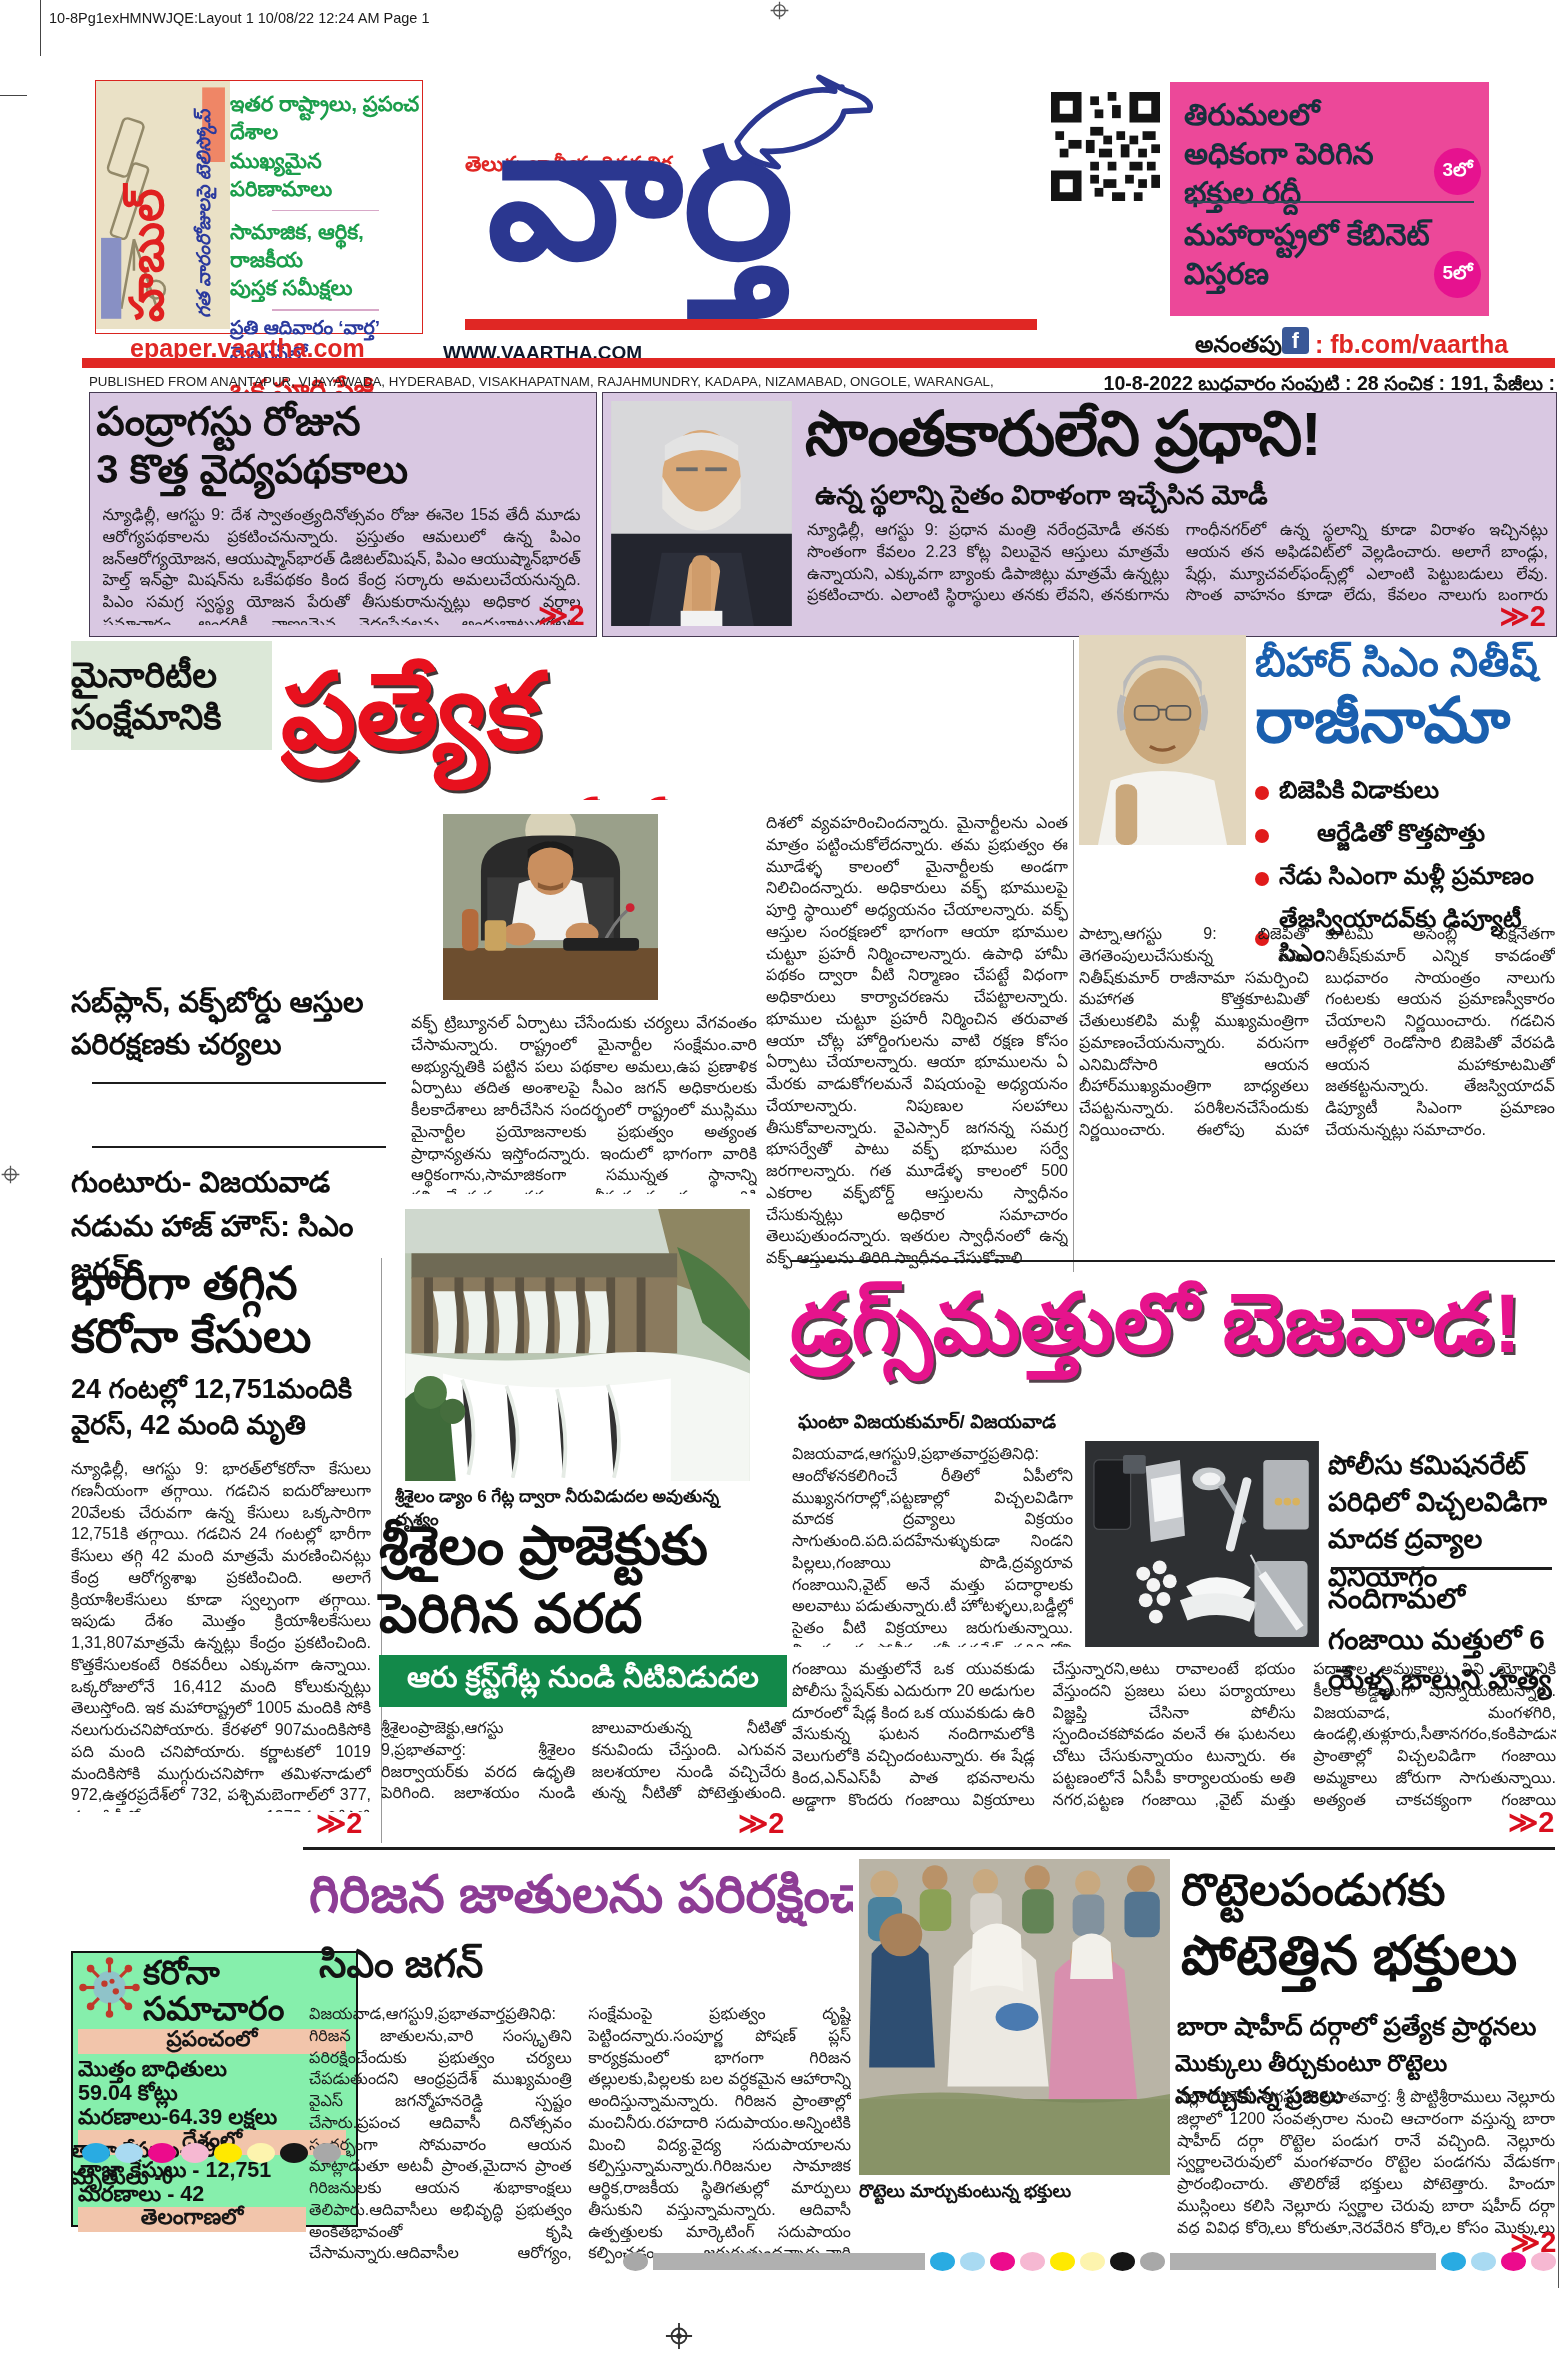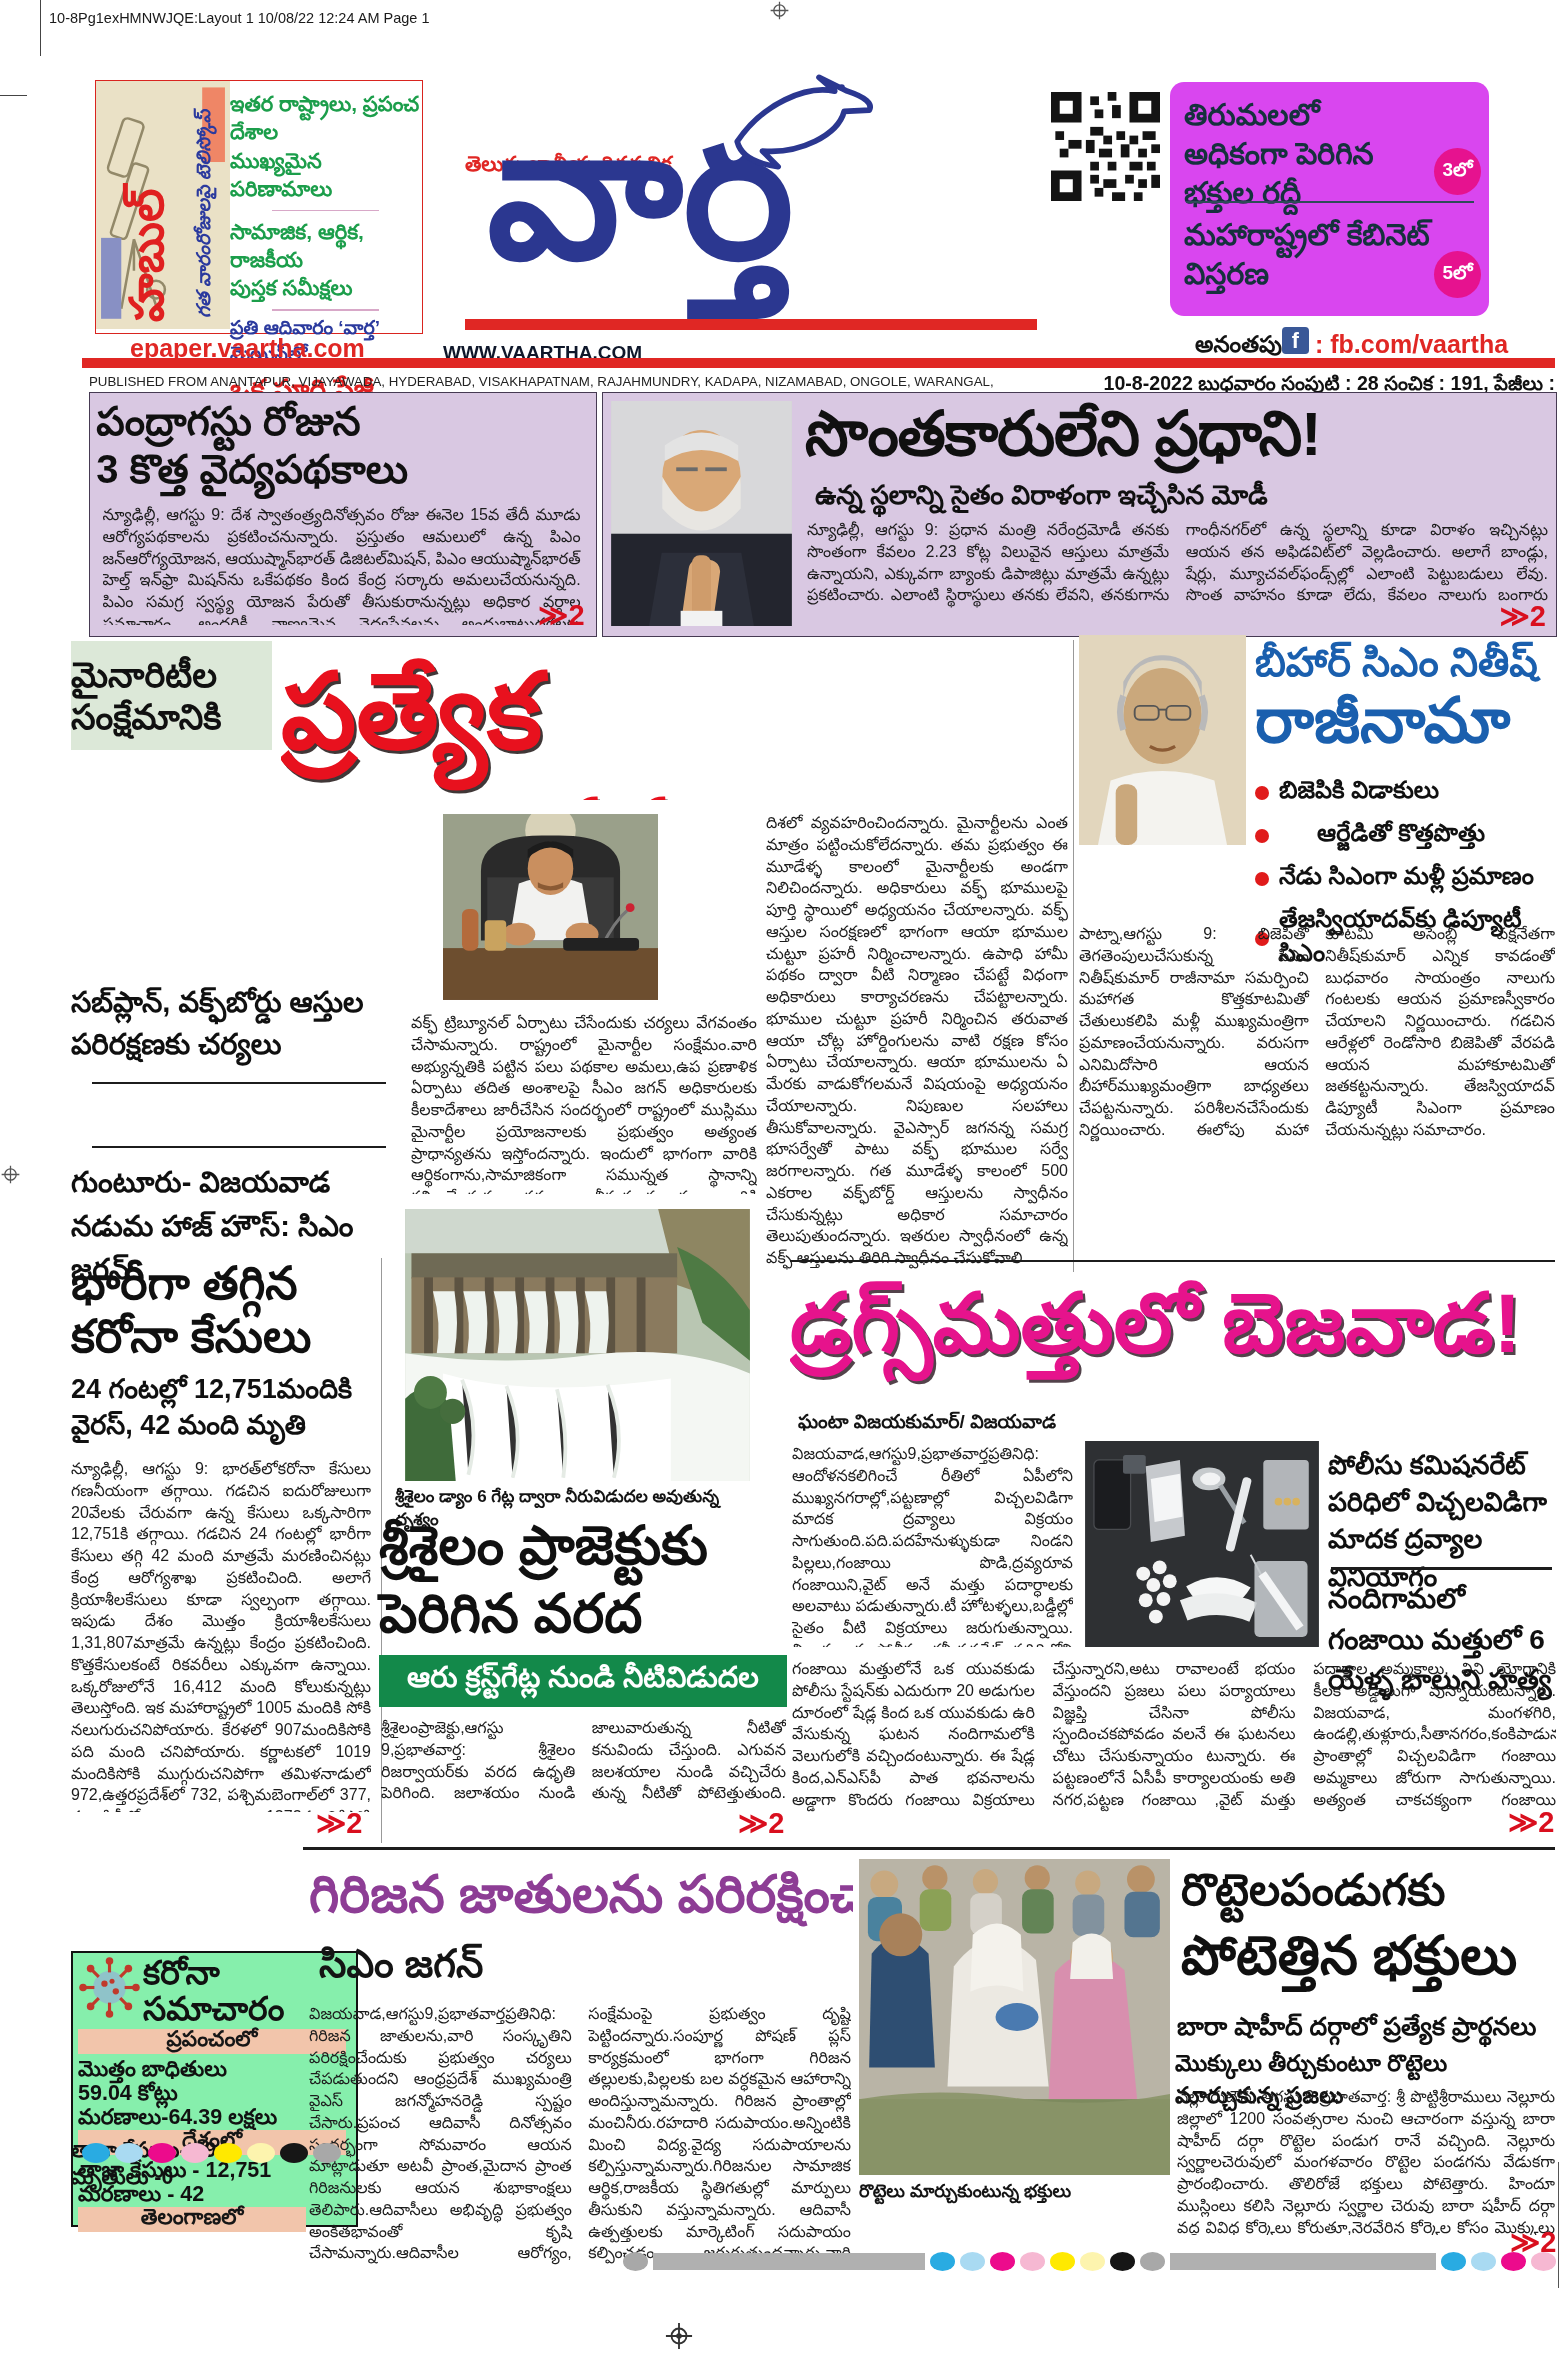--- a/index.html
+++ b/index.html
@@ -13,21 +13,21 @@
   .body-text{font-size:16px;line-height:1.36;color:#1c1c1c;text-align:justify;overflow:hidden;}
   .cols2{column-count:2;column-gap:16.4px;}
   .cols3{column-count:3;column-gap:17.7px;}
   .jump{color:#d90f1e;font-weight:bold;font-size:29px;line-height:1;}
   .purple-panel{background:#d9c8e2;border:1.3px solid #463a52;}
   .rule-h{background:#1c1c1c;}
   .rule-v{background:#555;}
   .hl-black{color:#101010;font-weight:bold;}
   .red-mega{color:#e8111e;font-weight:bold;text-shadow:2.5px 3.2px 0 rgba(30,20,20,.85);}
   .pink-mega{color:#e6138c;font-weight:bold;text-shadow:2.5px 3.2px 0 rgba(40,20,30,.8);}
-  .teaser{background:#d946ef;border-radius:14px;}
+  .teaser{background:#ec4899;}
   .badge{background:#e6128f;color:#fff;border-radius:50%;display:flex;align-items:center;justify-content:center;font-weight:bold;}
   .salmon-bar{background:#f2c5ab;color:#161616;font-weight:bold;display:flex;align-items:center;justify-content:center;}
   .green-bar{background:#13894a;color:#fff;font-weight:bold;display:flex;align-items:center;justify-content:center;}
   .dot{border-radius:50%;}
   .bullet-row{display:flex;align-items:center;gap:10px;}
   .bullet-dot{width:14px;height:14px;border-radius:50%;background:#e01b1b;flex:0 0 auto;}
   .strip{display:flex;align-items:center;}
   .c-cyan{background:#29abe2;} .c-lcyan{background:#a9daf2;} .c-mag{background:#ec0b8c;}
   .c-pink{background:#f6b8d2;} .c-yel{background:#ffe900;} .c-lyel{background:#fdf4ae;}
   .c-blk{background:#161616;} .c-gry{background:#a8a8a8;}

